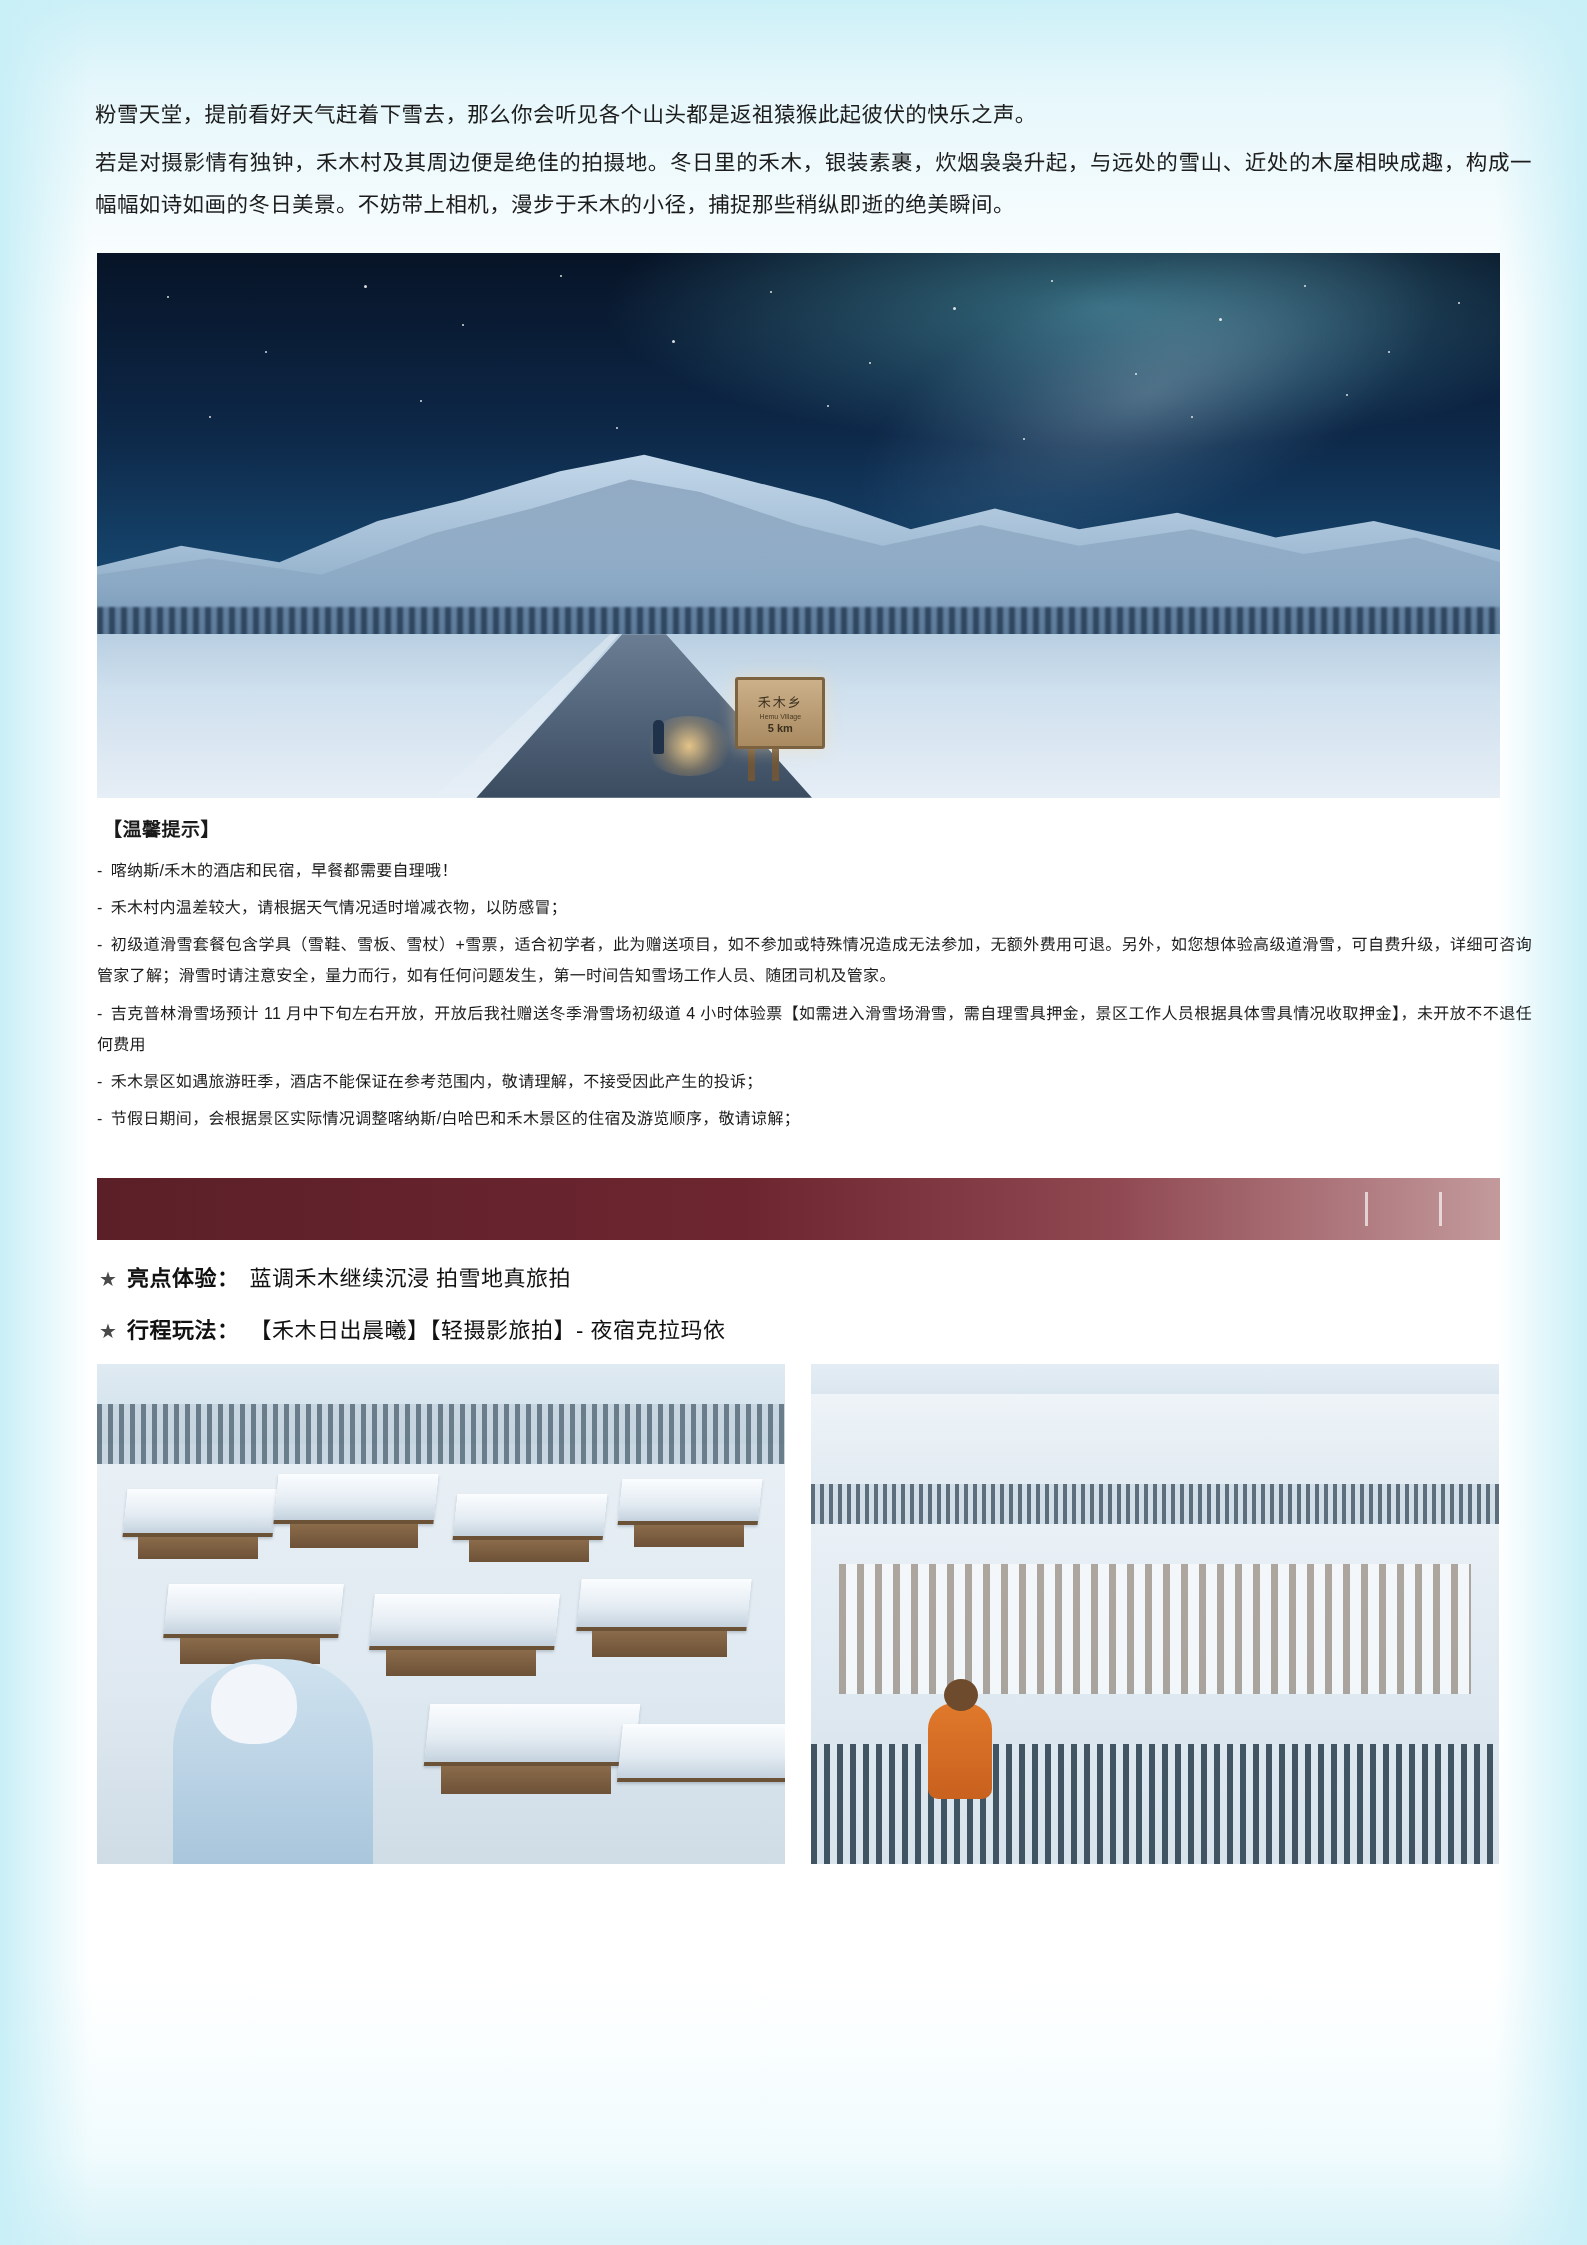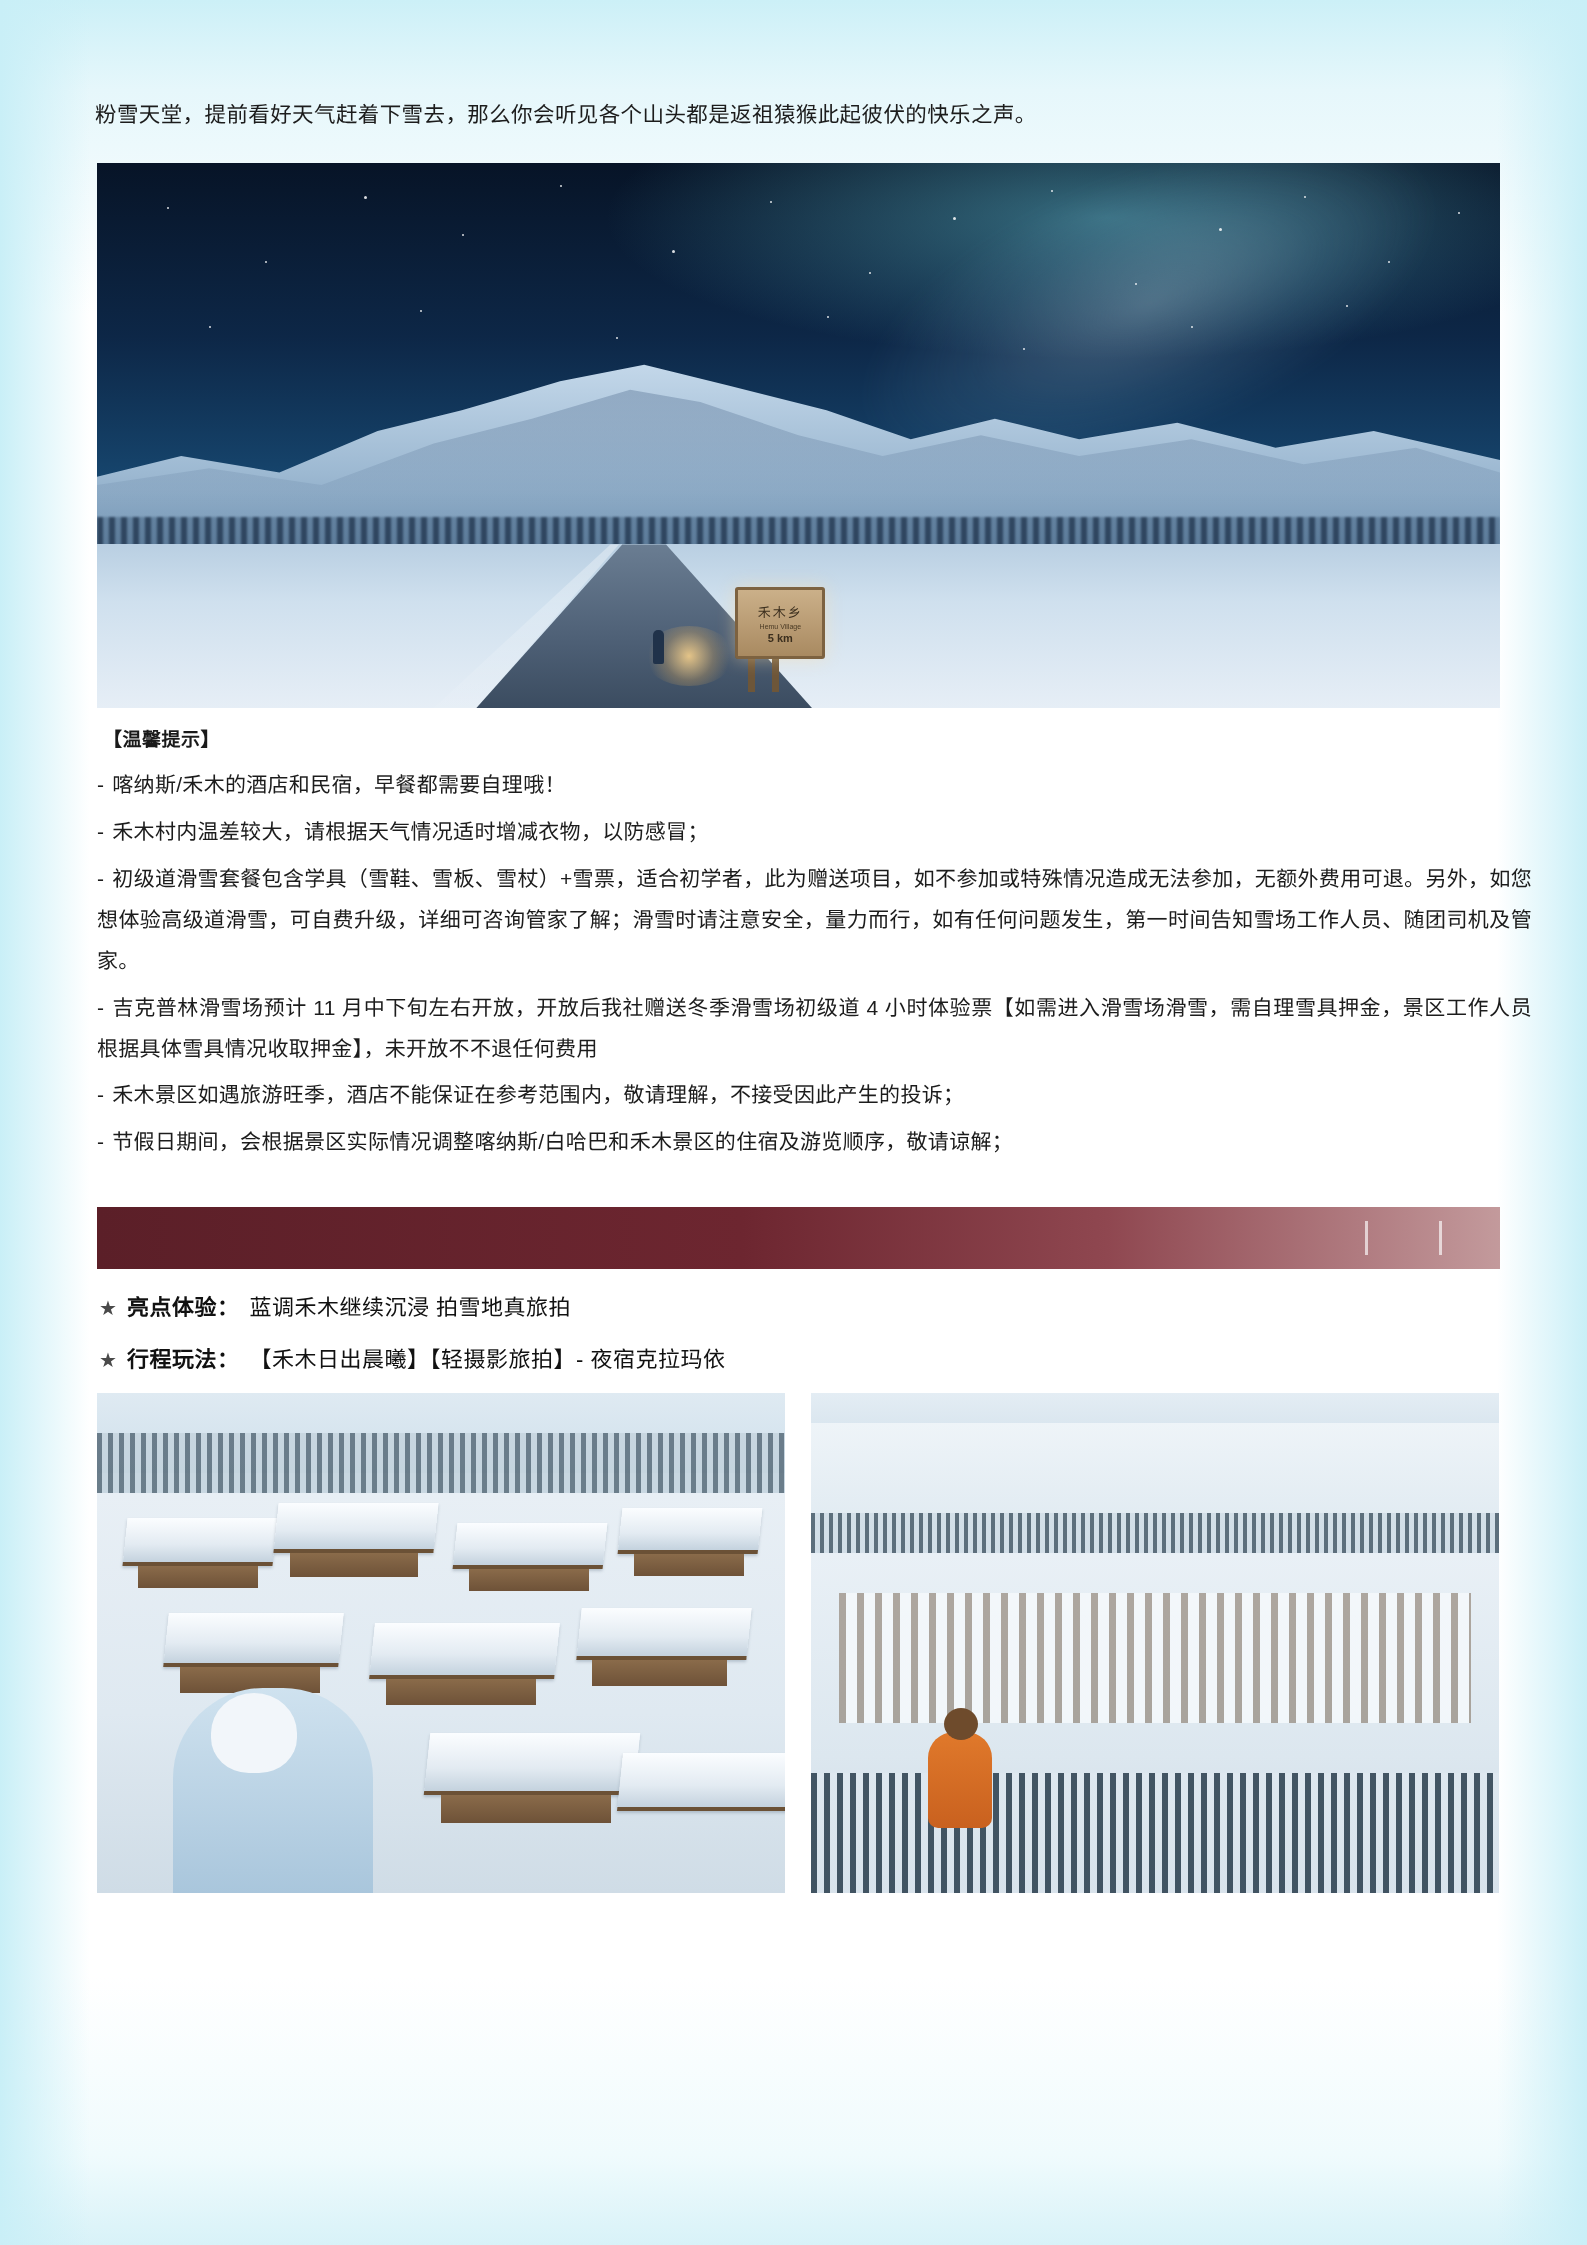--- a/index.html
+++ b/index.html
@@ -172,21 +172,21 @@
 
   
   .tips-title {
     font-size: 19px;
     font-weight: bold;
     color: #1a1a1a;
     margin: 16px 0 14px 8px;
     letter-spacing: .5px;
   }
   .tip-item {
-    font-size: 21px;
+    font-size: 16px;
     line-height: 1.95;
     margin: 0 0 6px 2px;
     text-align: justify;
     letter-spacing: .3px;
     color: #1c1c1c;
   }
   .tip-item .dash { margin-right: 8px; }
 
   
   .day-banner {
@@ -318,20 +318,21 @@
     background: #6e4b2c; border-radius: 50%;
   }
 </style>
 </head>
 <body>
 
 <div class="page">
   <div class="content">
 
     <p class="body-text">粉雪天堂，提前看好天气赶着下雪去，那么你会听见各个山头都是返祖猿猴此起彼伏的快乐之声。</p>
+    <p class="body-text">若是对摄影情有独钟，禾木村及其周边便是绝佳的拍摄地。冬日里的禾木，银装素裹，炊烟袅袅升起，与远处的雪山、近处的木屋相映成趣，构成一幅幅如诗如画的冬日美景。不妨带上相机，漫步于禾木的小径，捕捉那些稍纵即逝的绝美瞬间。</p>
 
     <div class="hero-photo">
       <div class="sky"></div>
       <div class="milky"></div>
       <div class="stars">
         <span class="star" style="left:5%;top:8%;width:2px;height:2px;"></span>
         <span class="star" style="left:12%;top:18%;width:2px;height:2px;"></span>
         <span class="star" style="left:19%;top:6%;width:3px;height:3px;"></span>
         <span class="star" style="left:26%;top:13%;width:2px;height:2px;"></span>
         <span class="star" style="left:33%;top:4%;width:2px;height:2px;"></span>

